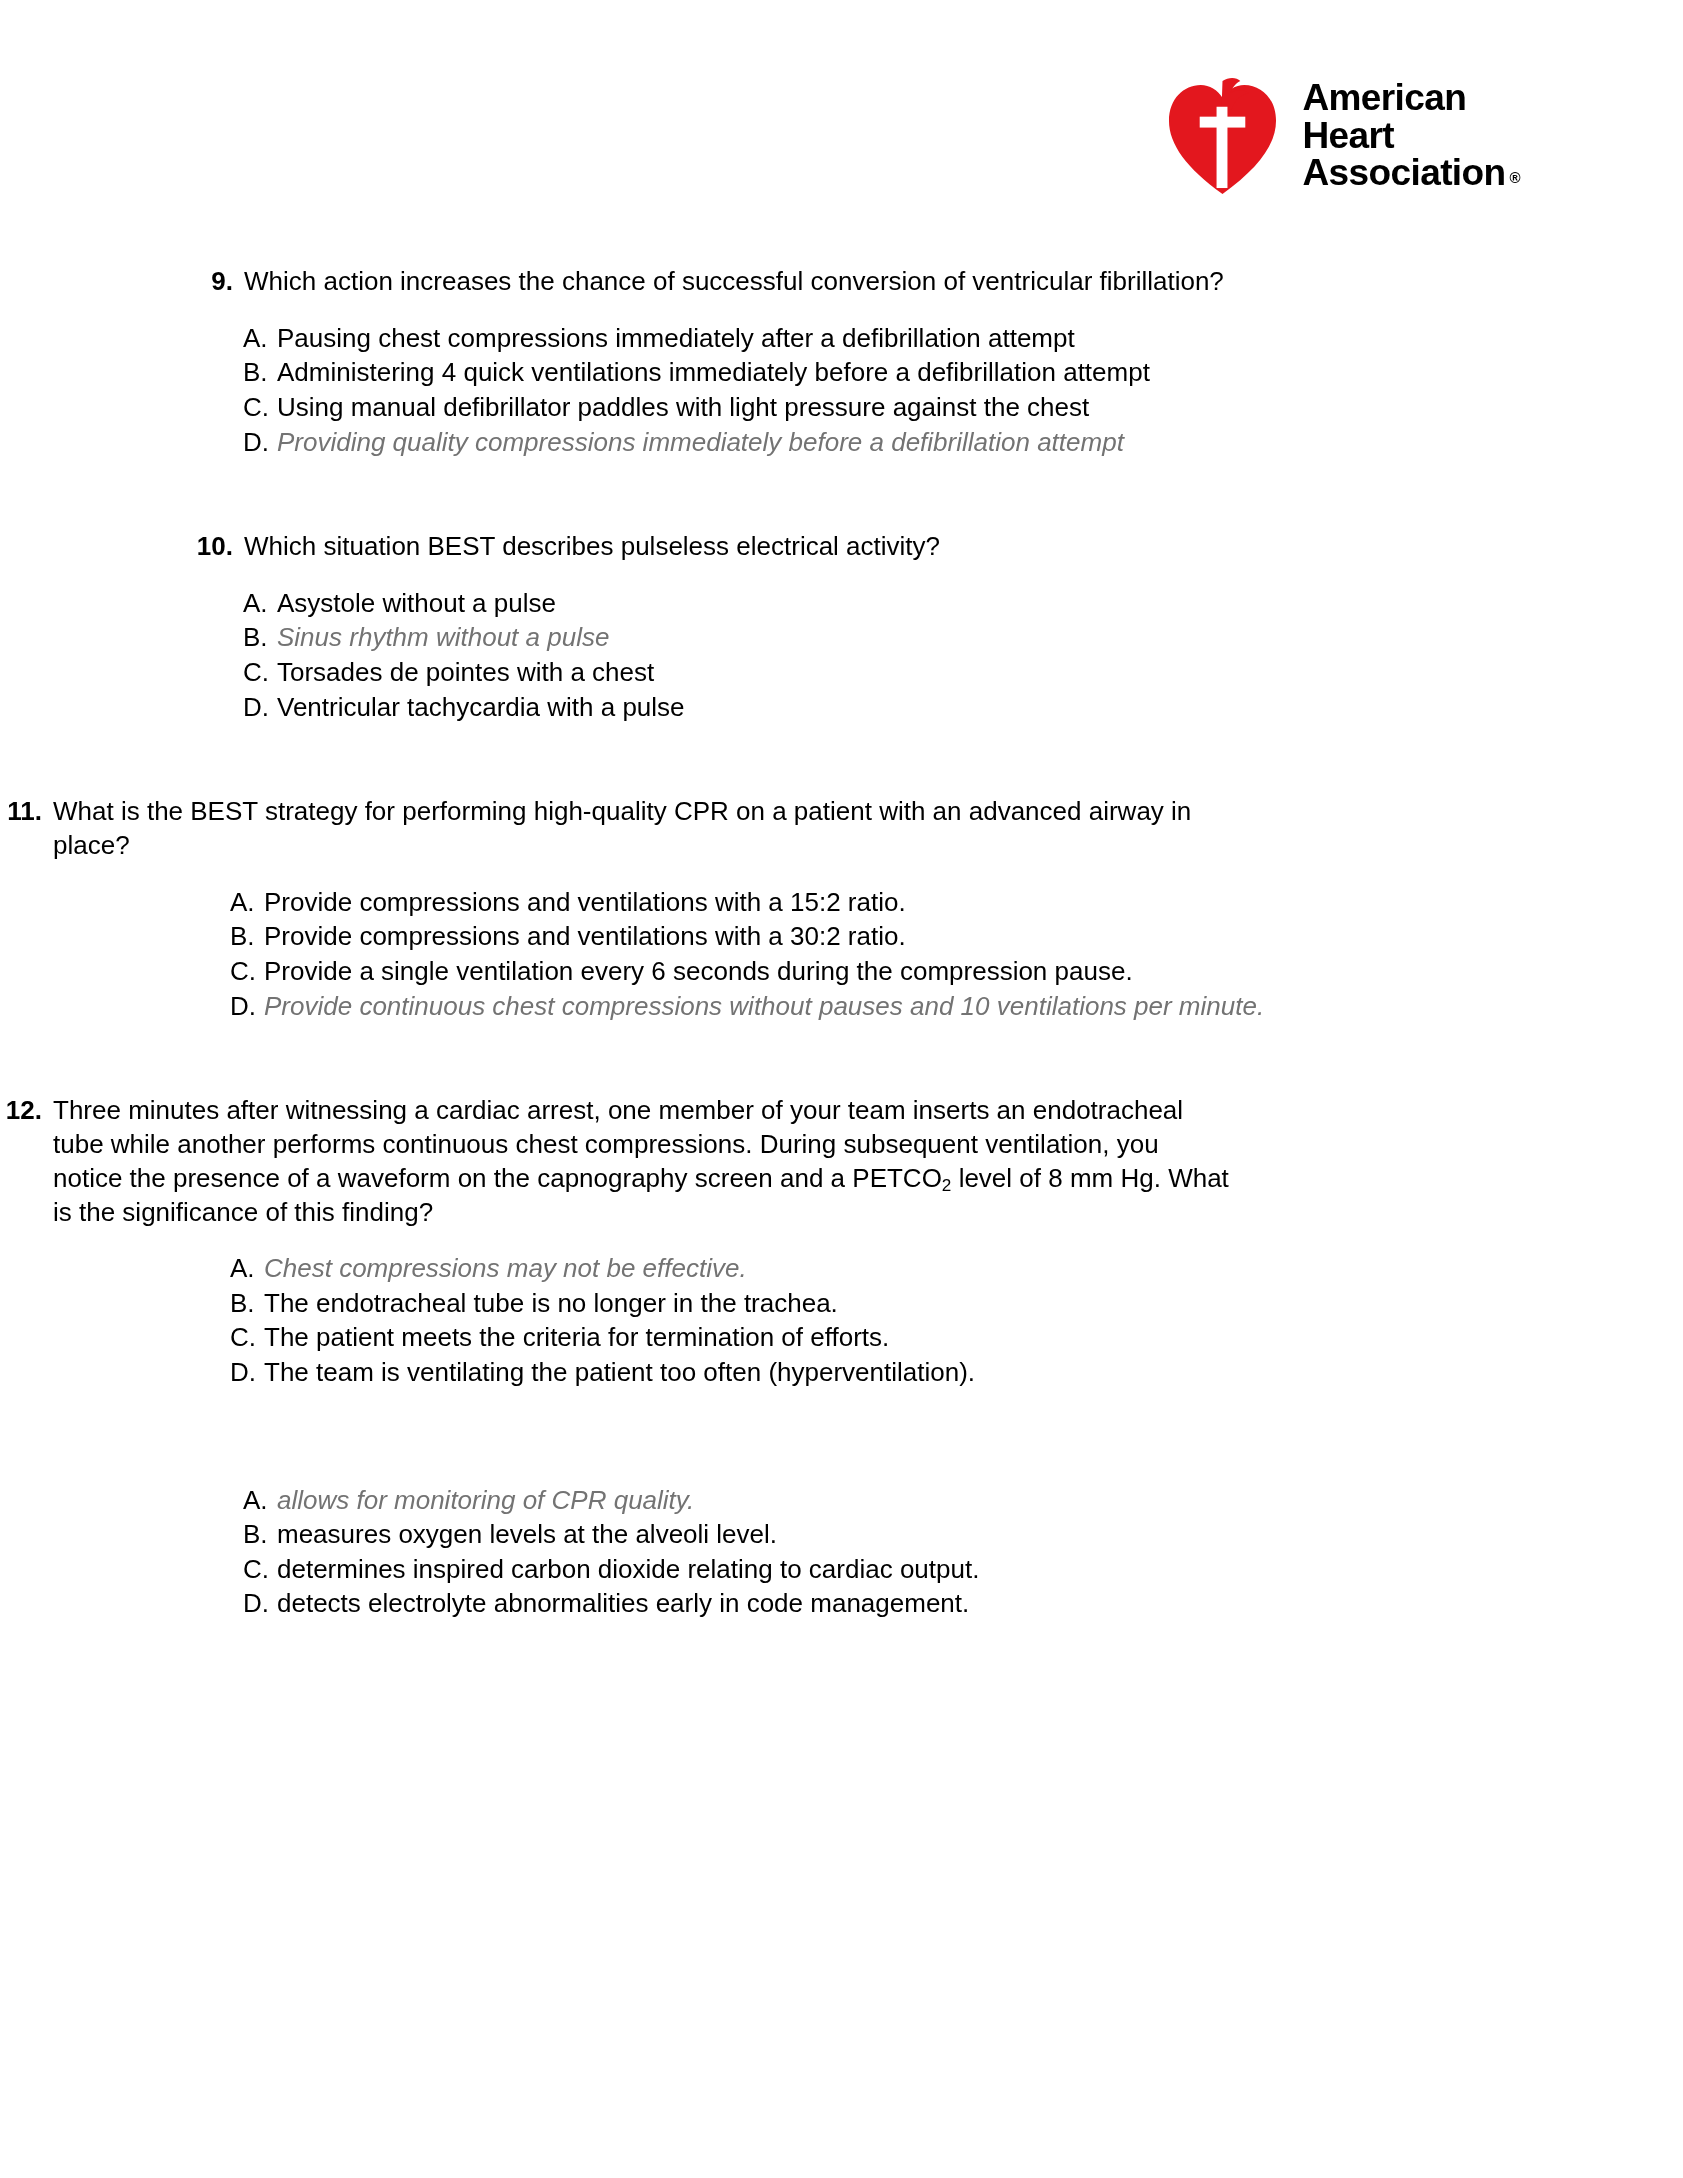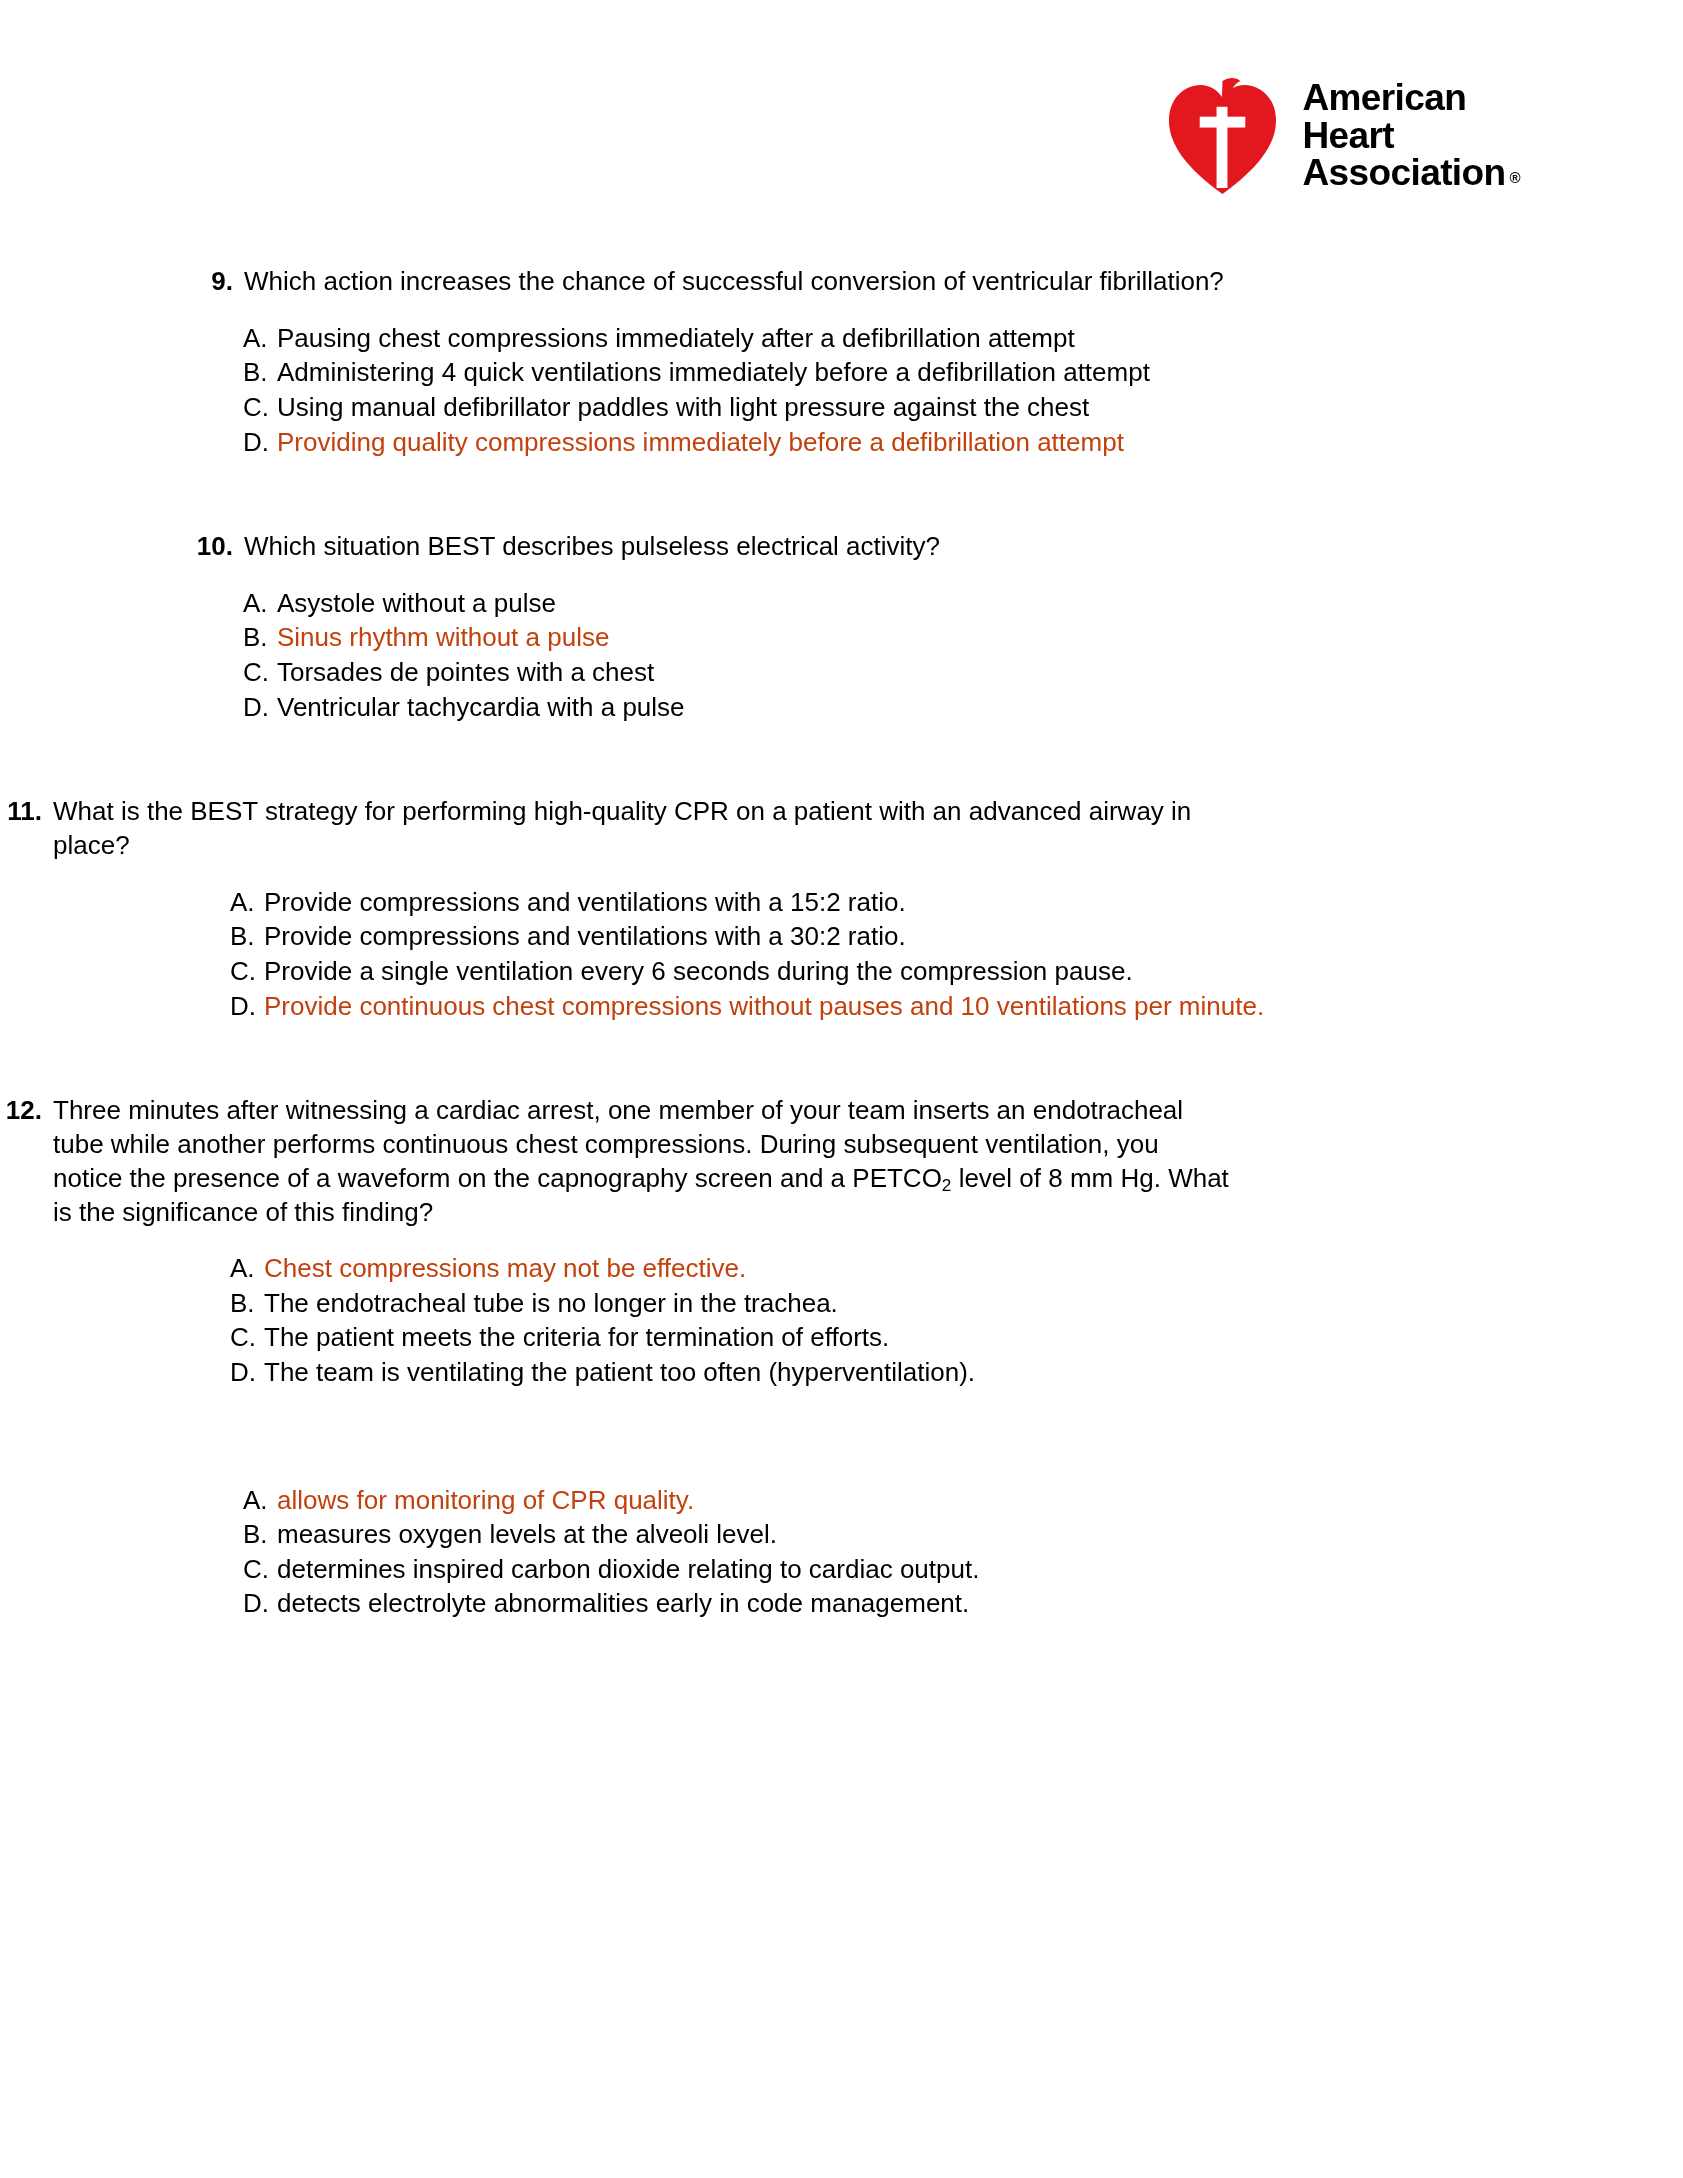--- a/index.html
+++ b/index.html
@@ -118,21 +118,21 @@
   .opt-letter {
     flex: none;
     width: 34px;
     color: #000000;
     font-weight: normal;
   }
   .opt-text {
     flex: 1;
     font-weight: normal;
   }
-  .opt.correct .opt-text { color: #c2410c; }
+  .opt.correct .opt-text { color: #737373; font-style: italic; }
 
   
   .opts-a { padding-left: 243px; }      
   .opts-b { padding-left: 230px; }      
   .opts-c { padding-left: 243px; }
   .gap-l  { height: 71px; }
 
   sub {
     font-size: 0.66em;
     vertical-align: baseline;

